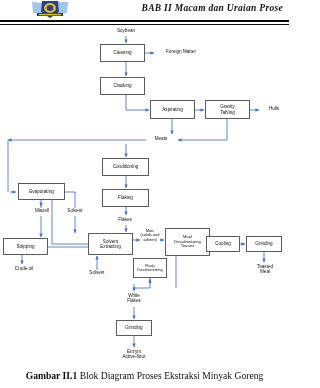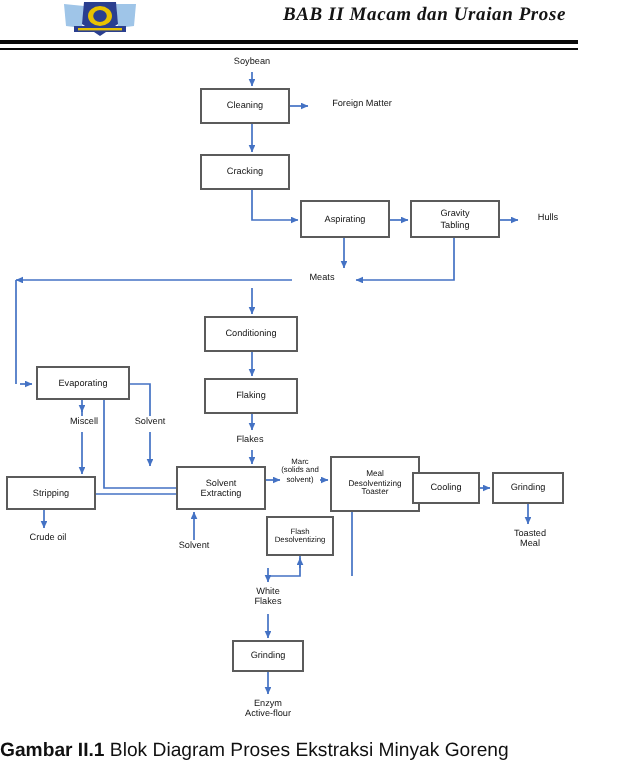--- a/index.html
+++ b/index.html
@@ -20,22 +20,22 @@
   #canvas{position:absolute;left:0;top:26px;width:289px;height:340px;}
   #canvas svg{position:absolute;left:0;top:0;}
 
   .box{position:absolute;box-sizing:border-box;border:1px solid #5b5b5b;
        background:#ffffff;display:flex;align-items:center;justify-content:center;
        text-align:center;line-height:1.1;font-size:4.6px;color:#121212;}
   .lbl{position:absolute;text-align:center;line-height:1.15;font-size:4.6px;
        color:#121212;white-space:pre-line;}
 
   
-  #caption{position:absolute;left:0;top:370px;width:289px;text-align:left;
-           font-family:Liberation Sans, sans-serif;font-size:9.6px;color:#101010;
+  #caption{position:absolute;left:0;top:370px;width:289px;text-align:center;
+           font-family:Liberation Serif, serif;font-size:9.6px;color:#101010;
            white-space:nowrap;}
   #caption b{font-weight:bold;}
 </style>
 </head>
 <body>
 
 <div id="header">
   <div id="logo">
     <svg width="44" height="20" viewBox="0 0 44 20">
       <path d="M4 2 L14 3 L13 14 L5 13 Z" fill="#9fc5e8"></path>

